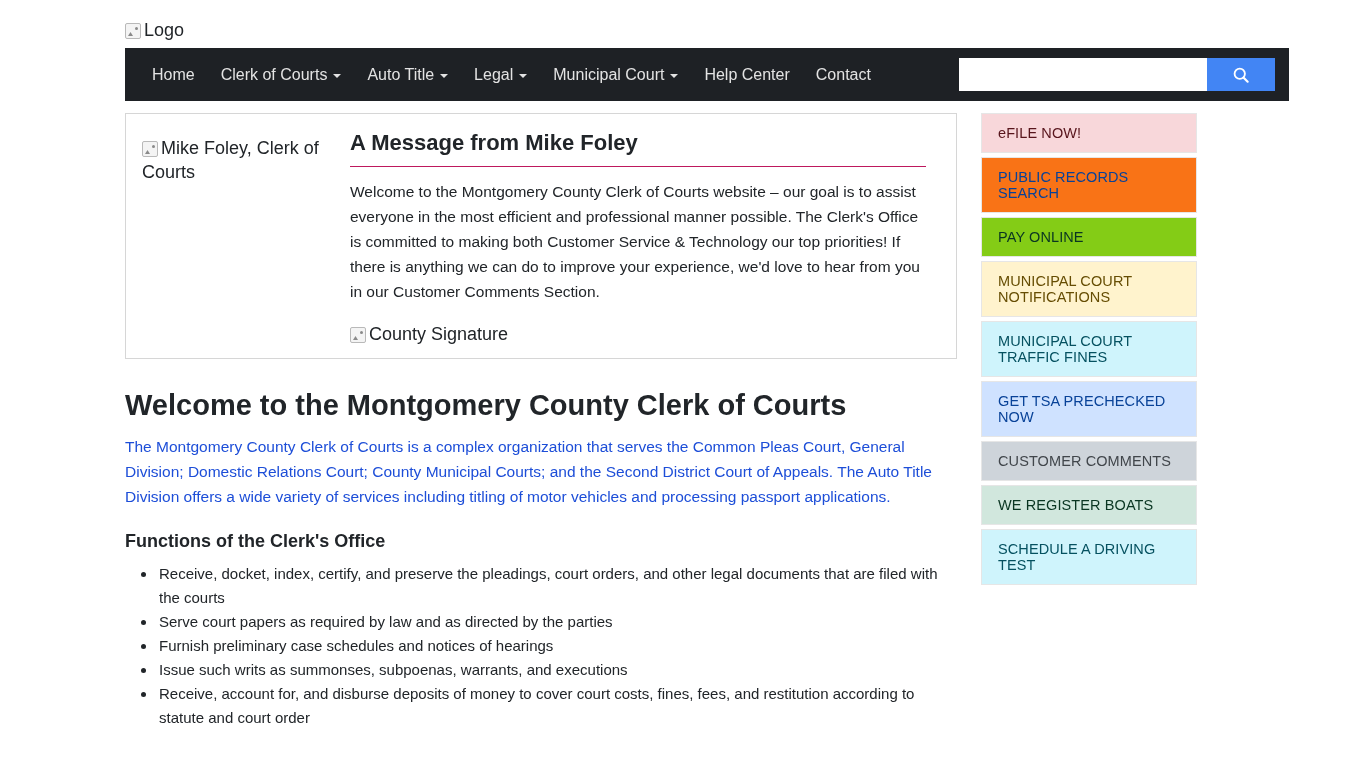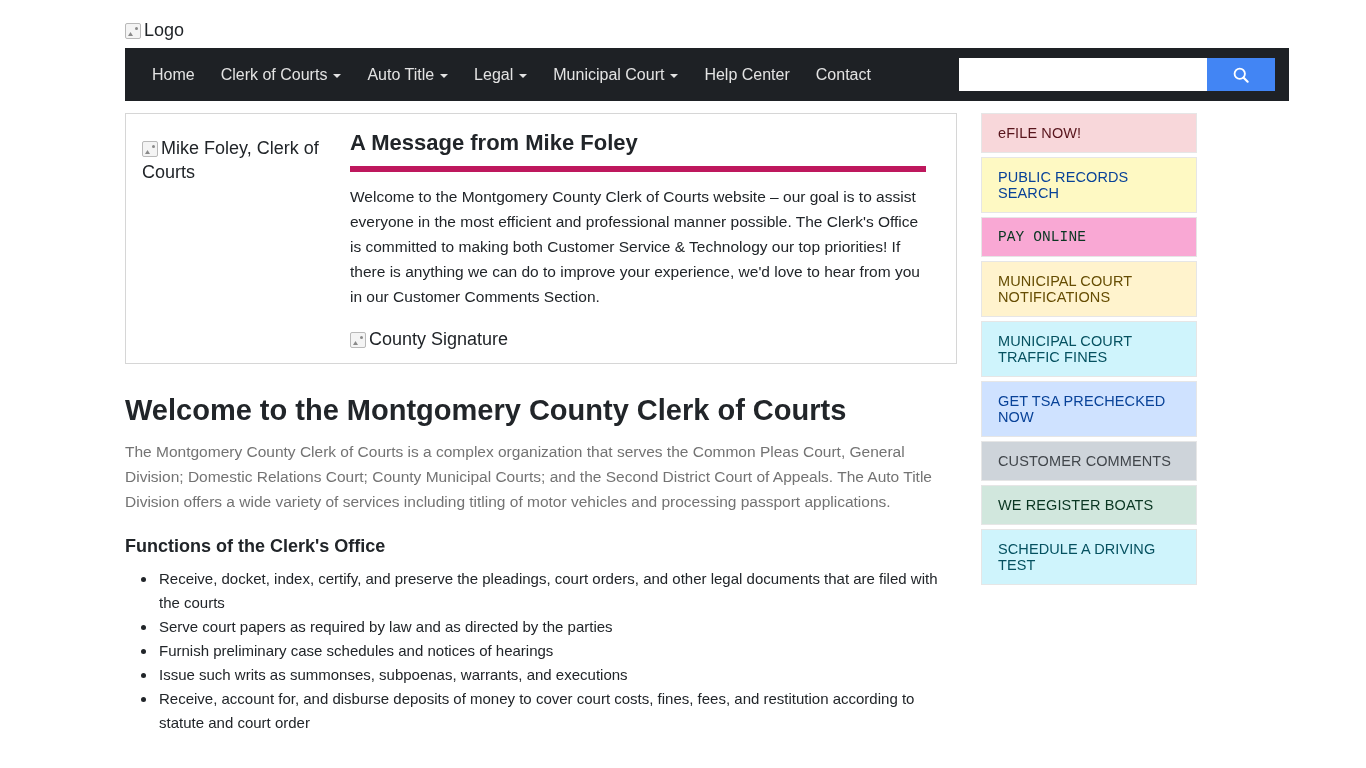--- a/index.html
+++ b/index.html
@@ -138,42 +138,42 @@
   }
   .msg-photo { width: 200px; padding-top: 6px; }
   .msg-photo .broken-img { white-space: normal; line-height: 24px; }
   .msg-body { flex: 1; padding-right: 14px; }
   .msg-title {
     font-size: 22px;
     font-weight: bold;
     color: #212529;
     margin: 0 0 8px 0;
     padding-bottom: 10px;
-    border-bottom: 6px solid #be185d;
+    border-bottom: 1px solid #be185d;
   }
   .msg-p {
     font-size: 15.5px;
     line-height: 25px;
     color: #212529;
     margin: 12px 0 0 0;
   }
   .msg-sign { margin-top: 22px; }
 
   
   .welcome-title {
     font-size: 29px;
     font-weight: bold;
     margin: 30px 0 12px 0;
     color: #212529;
   }
   .welcome-p {
     font-size: 15.5px;
     line-height: 25px;
     margin: 0 0 22px 0;
-    color: #737373;
+    color: #1d4ed8;
   }
   .functions-title {
     font-size: 18px;
     font-weight: bold;
     margin: 0 0 10px 0;
     color: #212529;
   }
   .func-list {
     margin: 0;
     padding-left: 32px;
@@ -251,22 +251,22 @@
         <li>Receive, docket, index, certify, and preserve the pleadings, court orders, and other legal documents that are filed with the courts</li>
         <li>Serve court papers as required by law and as directed by the parties</li>
         <li>Furnish preliminary case schedules and notices of hearings</li>
         <li>Issue such writs as summonses, subpoenas, warrants, and executions</li>
         <li>Receive, account for, and disburse deposits of money to cover court costs, fines, fees, and restitution according to statute and court order</li>
       </ul>
     </div>
 
     <div class="side-col">
       <div class="side-btn" style="background: rgb(248, 215, 218); color: rgb(88, 21, 28);">eFILE NOW!</div>
-      <div class="side-btn" style="background: #fef9c3; color: rgb(8, 66, 152);">PUBLIC RECORDS SEARCH</div>
-      <div class="side-btn" style="background: #f9a8d4; color: rgb(10, 54, 34); font-family: Liberation Mono, monospace;">PAY ONLINE</div>
+      <div class="side-btn" style="background: #f97316; color: rgb(8, 66, 152);">PUBLIC RECORDS SEARCH</div>
+      <div class="side-btn" style="background: #84cc16; color: rgb(10, 54, 34);">PAY ONLINE</div>
       <div class="side-btn" style="background: rgb(255, 243, 205); color: rgb(102, 77, 3);">MUNICIPAL COURT NOTIFICATIONS</div>
       <div class="side-btn" style="background: rgb(207, 244, 252); color: rgb(5, 81, 96);">MUNICIPAL COURT TRAFFIC FINES</div>
       <div class="side-btn" style="background: rgb(207, 226, 255); color: rgb(8, 66, 152);">GET TSA PRECHECKED NOW</div>
       <div class="side-btn" style="background: rgb(206, 212, 218); color: rgb(65, 70, 75);">CUSTOMER COMMENTS</div>
       <div class="side-btn" style="background: rgb(209, 231, 221); color: rgb(10, 54, 34);">WE REGISTER BOATS</div>
       <div class="side-btn" style="background: rgb(207, 244, 252); color: rgb(5, 81, 96);">SCHEDULE A DRIVING TEST</div>
     </div>
 
   </div>
 </div>

